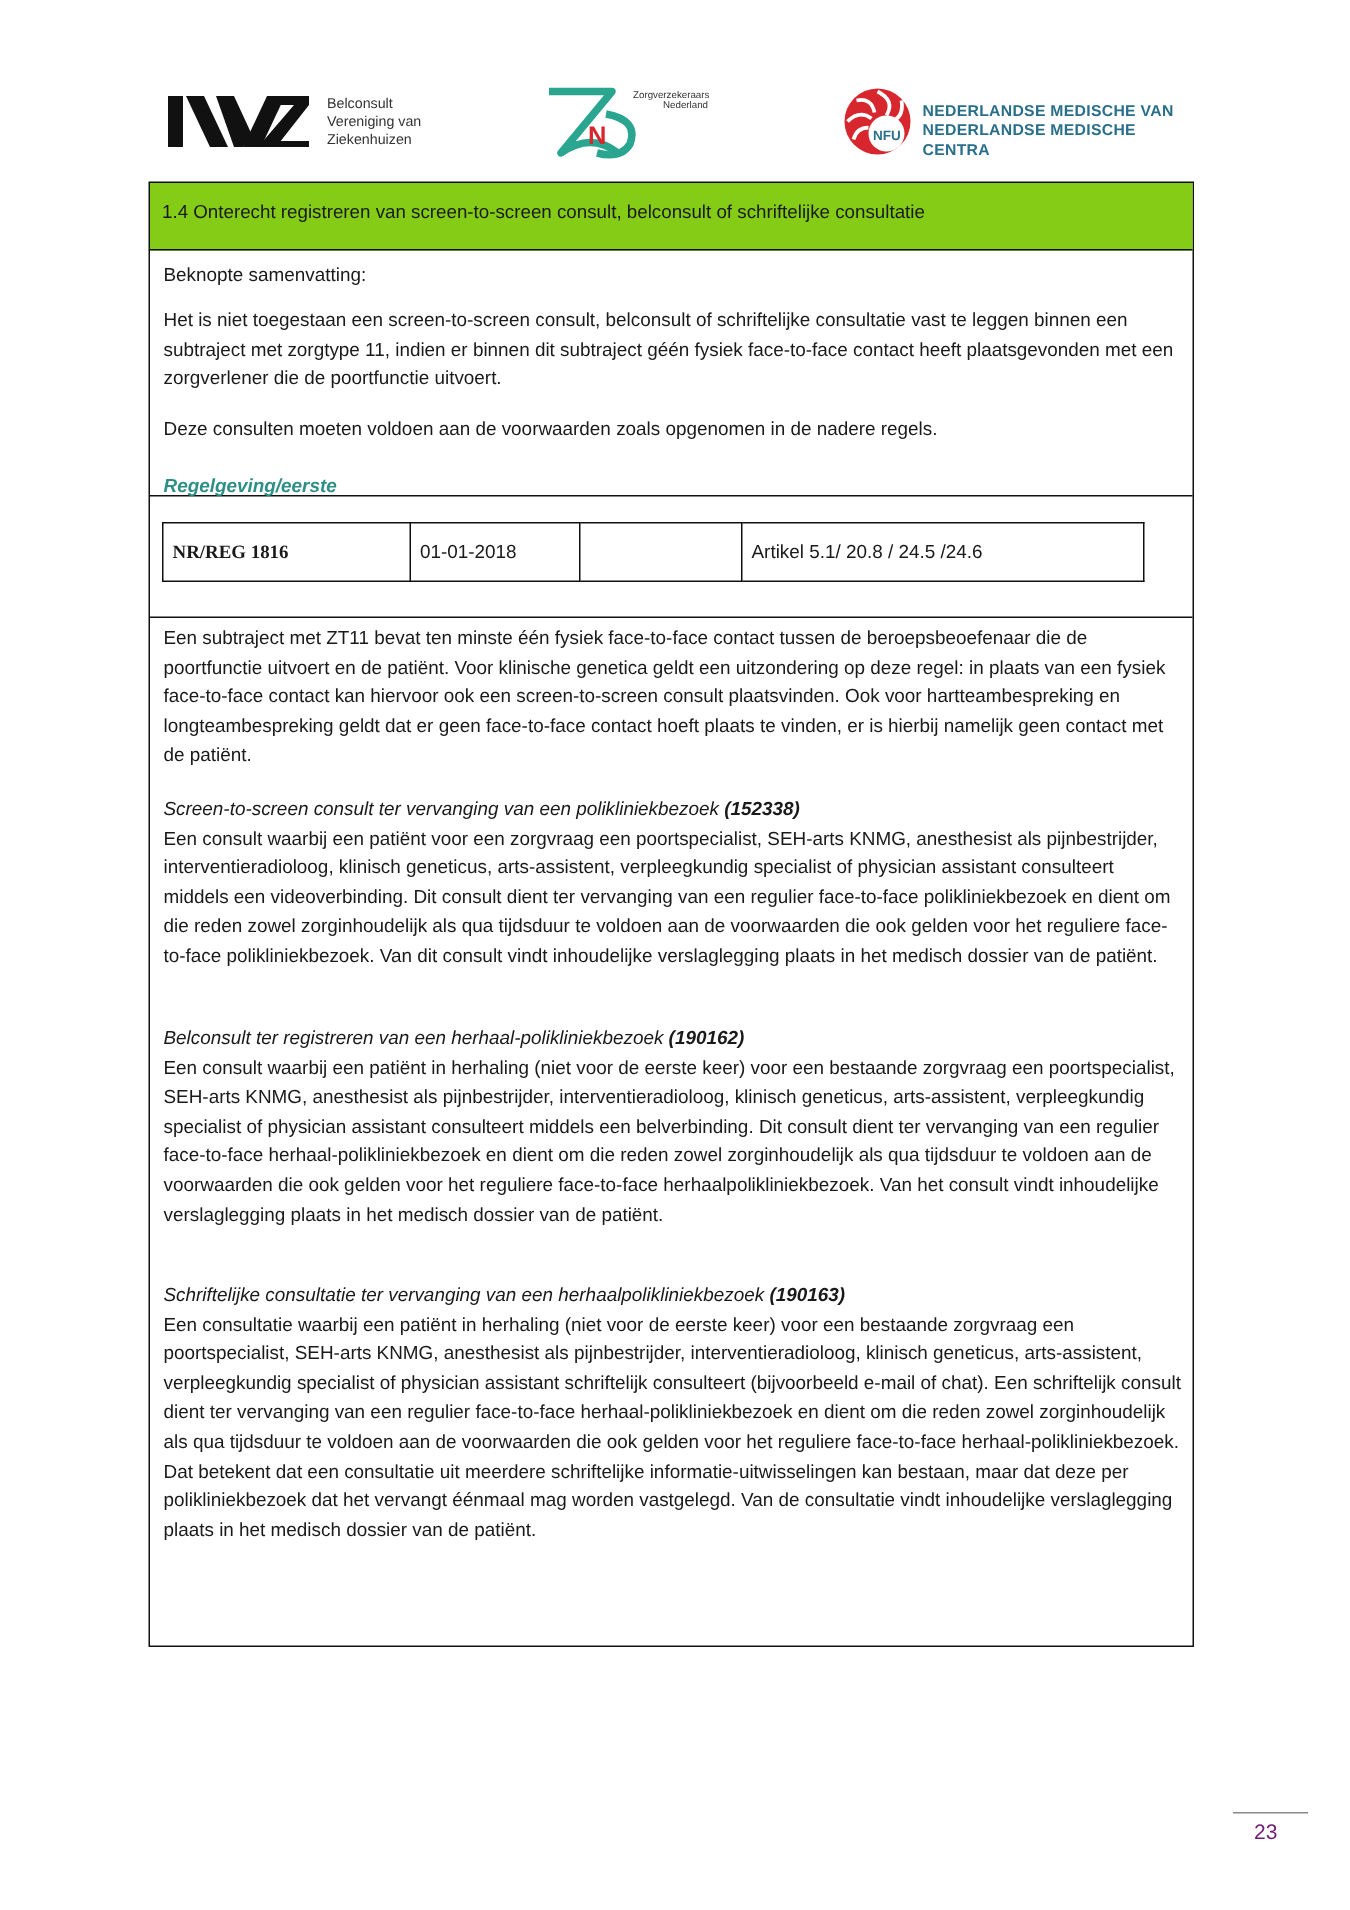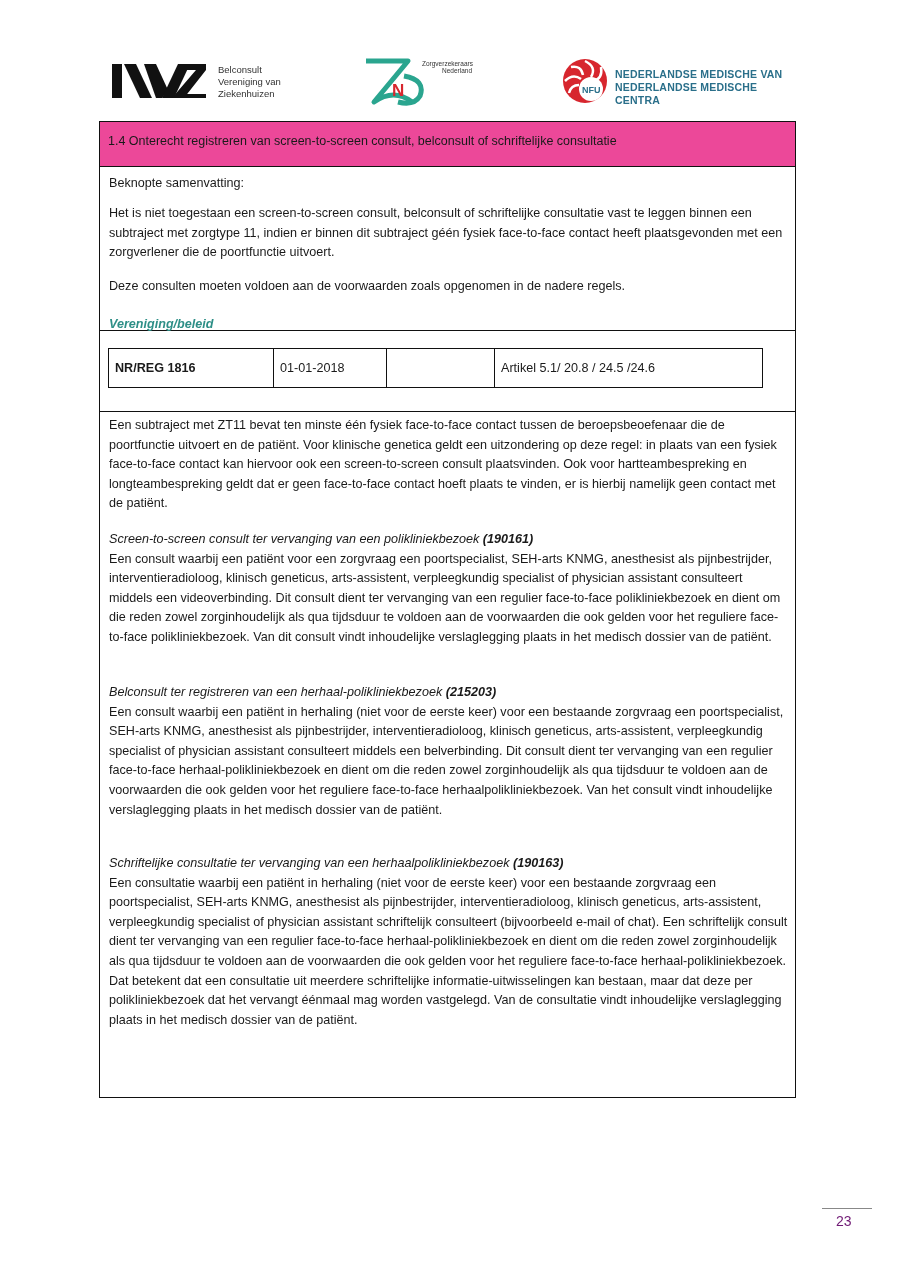--- a/index.html
+++ b/index.html
@@ -17,35 +17,35 @@
     .zn-text { position: absolute; left: 58px; top: 2px; font-size: 6.5px; line-height: 7px; color: #333; text-align: right; width: 50px; }
 
     .logo-nfu { left: 561px; top: 57px; width: 240px; height: 48px; }
     .nfu-mark { position: absolute; left: 0; top: 0; }
     .nfu-text { position: absolute; left: 54px; top: 11px; font-size: 10.5px; line-height: 13px; color: #2a6f8a; letter-spacing: 0.2px; font-weight: bold; }
 
     
     .box { position: absolute; left: 99px; top: 121px; width: 695px; height: 975px;
            border: 1.5px solid #111; box-sizing: content-box; }
     .sec { position: absolute; left: 0; width: 695px; border-bottom: 1.5px solid #111; box-sizing: border-box; }
-    .sec-title { top: 0; height: 45px; background: #ec4899; }
+    .sec-title { top: 0; height: 45px; background: #84cc16; }
     .sec-title .t { position: absolute; left: 8px; top: 12px; font-size: 12.5px; color: #1a1a1a; }
     .sec-summary { top: 45px; height: 164px; }
     .sec-reg { top: 191px; height: 99px; }
     .sec-body { top: 290px; height: 685px; border-bottom: none; }
 
     .p { position: absolute; left: 9px; width: 680px; font-size: 12.6px; line-height: 19.6px; margin: 0; }
     .lbl { top: 7px; }
     .sum1 { top: 37px; }
     .sum2 { top: 110px; }
 
     .reg-heading { position: absolute; left: 9px; top: 4px; font-size: 12.6px; font-style: italic; font-weight: bold; color: #2e8f87; }
     table.reg { position: absolute; left: 8px; top: 35px; width: 655px; border-collapse: collapse; }
     table.reg td { border: 1.5px solid #111; height: 38px; padding: 0 6px; font-size: 12.6px; vertical-align: middle; }
-    table.reg td.c1 { width: 152px; font-weight: bold; }
+    table.reg td.c1 { width: 152px; font-weight: bold; font-family: Liberation Serif, serif; }
     table.reg td.c2 { width: 100px; }
     table.reg td.c3 { width: 95px; }
 
     .b-intro { top: 4px; }
     .b-h1 { top: 118px; }
     .b-h2 { top: 271px; }
     .b-h3 { top: 442px; }
     .it { font-style: italic; }
     .it b { font-weight: bold; }
 
@@ -107,43 +107,43 @@
     <div class="t">1.4 Onterecht registreren van screen-to-screen consult, belconsult of schriftelijke consultatie</div>
   </div>
 
   <div class="sec sec-summary">
     <p class="p lbl">Beknopte samenvatting:</p>
     <p class="p sum1">Het is niet toegestaan een screen-to-screen consult, belconsult of schriftelijke consultatie vast te leggen binnen een subtraject met zorgtype 11, indien er binnen dit subtraject géén fysiek face-to-face contact heeft plaatsgevonden met een zorgverlener die de poortfunctie uitvoert.</p>
     <p class="p sum2">Deze consulten moeten voldoen aan de voorwaarden zoals opgenomen in de nadere regels.</p>
   </div>
 
   <div class="sec sec-reg">
-    <div class="reg-heading">Vereniging/beleid</div>
+    <div class="reg-heading">Regelgeving/eerste</div>
     <table class="reg">
       <tbody>
           <tr>
         <td class="c1">NR/REG 1816</td>
         <td class="c2">01-01-2018</td>
         <td class="c3"></td>
         <td class="c4">Artikel 5.1/ 20.8 / 24.5 /24.6</td>
       </tr>
     </tbody>
       </table>
   </div>
 
   <div class="sec sec-body">
     <p class="p b-intro">Een subtraject met ZT11 bevat ten minste één fysiek face-to-face contact tussen de beroepsbeoefenaar die de poortfunctie uitvoert en de patiënt. Voor klinische genetica geldt een uitzondering op deze regel: in plaats van een fysiek face-to-face contact kan hiervoor ook een screen-to-screen consult plaatsvinden. Ook voor hartteambespreking en longteambespreking geldt dat er geen face-to-face contact hoeft plaats te vinden, er is hierbij namelijk geen contact met de patiënt.</p>
 
     <div class="p b-h1">
-      <div class="it"><span>Screen-to-screen consult ter vervanging van een polikliniekbezoek</span> <b>(190161)</b></div>
+      <div class="it"><span>Screen-to-screen consult ter vervanging van een polikliniekbezoek</span> <b>(152338)</b></div>
       <div>Een consult waarbij een patiënt voor een zorgvraag een poortspecialist, SEH-arts KNMG, anesthesist als pijnbestrijder, interventieradioloog, klinisch geneticus, arts-assistent, verpleegkundig specialist of physician assistant consulteert middels een videoverbinding. Dit consult dient ter vervanging van een regulier face-to-face polikliniekbezoek en dient om die reden zowel zorginhoudelijk als qua tijdsduur te voldoen aan de voorwaarden die ook gelden voor het reguliere face-to-face polikliniekbezoek. Van dit consult vindt inhoudelijke verslaglegging plaats in het medisch dossier van de patiënt.</div>
     </div>
 
     <div class="p b-h2">
-      <div class="it"><span>Belconsult ter registreren van een herhaal-polikliniekbezoek</span> <b>(215203)</b></div>
+      <div class="it"><span>Belconsult ter registreren van een herhaal-polikliniekbezoek</span> <b>(190162)</b></div>
       <div>Een consult waarbij een patiënt in herhaling (niet voor de eerste keer) voor een bestaande zorgvraag een poortspecialist, SEH-arts KNMG, anesthesist als pijnbestrijder, interventieradioloog, klinisch geneticus, arts-assistent, verpleegkundig specialist of physician assistant consulteert middels een belverbinding. Dit consult dient ter vervanging van een regulier face-to-face herhaal-polikliniekbezoek en dient om die reden zowel zorginhoudelijk als qua tijdsduur te voldoen aan de voorwaarden die ook gelden voor het reguliere face-to-face herhaalpolikliniekbezoek. Van het consult vindt inhoudelijke verslaglegging plaats in het medisch dossier van de patiënt.</div>
     </div>
 
     <div class="p b-h3">
       <div class="it"><span>Schriftelijke consultatie ter vervanging van een herhaalpolikliniekbezoek</span> <b>(190163)</b></div>
       <div>Een consultatie waarbij een patiënt in herhaling (niet voor de eerste keer) voor een bestaande zorgvraag een poortspecialist, SEH-arts KNMG, anesthesist als pijnbestrijder, interventieradioloog, klinisch geneticus, arts-assistent, verpleegkundig specialist of physician assistant schriftelijk consulteert (bijvoorbeeld e-mail of chat). Een schriftelijk consult dient ter vervanging van een regulier face-to-face herhaal-polikliniekbezoek en dient om die reden zowel zorginhoudelijk als qua tijdsduur te voldoen aan de voorwaarden die ook gelden voor het reguliere face-to-face herhaal-polikliniekbezoek. Dat betekent dat een consultatie uit meerdere schriftelijke informatie-uitwisselingen kan bestaan, maar dat deze per polikliniekbezoek dat het vervangt éénmaal mag worden vastgelegd. Van de consultatie vindt inhoudelijke verslaglegging plaats in het medisch dossier van de patiënt.</div>
     </div>
   </div>
 </div>
 

